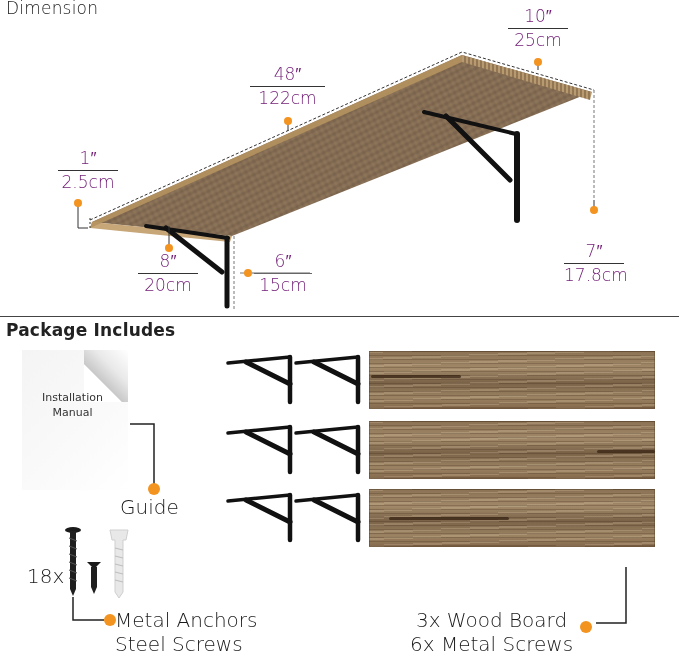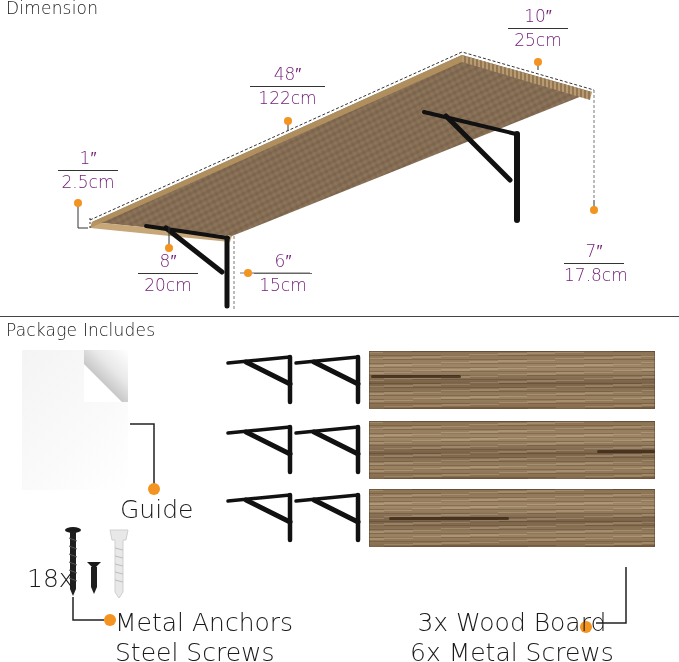--- a/index.html
+++ b/index.html
@@ -5,21 +5,21 @@
   html,body{margin:0;padding:0;background:#fff;}
   body{width:679px;height:662px;position:relative;overflow:hidden;font-family:"DejaVu Sans",sans-serif;color:#1a1a1a;}
   .abs{position:absolute;}
   .section-title{font-size:17px;font-weight:300;color:#222;letter-spacing:0.2px;}
   .dim{position:absolute;text-align:center;font-size:17px;font-weight:300;line-height:1;color:#701a75;}
   .dim .top{display:block;padding-bottom:3px;}
   .dim .rule{display:block;height:1px;background:#333;}
   .dim .bot{display:block;padding-top:3px;}
   .dot{position:absolute;width:8px;height:8px;border-radius:50%;background:#f39320;}
   .bigdot{position:absolute;width:12px;height:12px;border-radius:50%;background:#f39320;}
-  .label{position:absolute;font-size:25px;font-weight:300;color:#1a1a1a;line-height:1.2;}
+  .label{position:absolute;font-size:20px;font-weight:300;color:#1a1a1a;line-height:1.2;}
   .divider{position:absolute;left:0;top:316px;width:679px;height:1px;background:#444;}
   .board{position:absolute;left:369px;width:286px;height:58px;
     background:
       repeating-linear-gradient(180deg, rgba(60,40,20,0.25) 0 1px, transparent 1px 4px),
       repeating-linear-gradient(178deg, rgba(255,235,200,0.18) 0 2px, transparent 2px 7px),
       linear-gradient(180deg,#8b7254 0%,#a08868 30%,#7a6248 55%,#9a8262 80%,#85694c 100%);
     box-shadow: inset 0 0 0 1px rgba(70,50,30,0.35);}
   .board .streak{position:absolute;height:3px;background:rgba(50,30,15,0.7);border-radius:2px;}
   .manual{position:absolute;left:22px;top:350px;width:106px;height:140px;background:linear-gradient(135deg,#f4f4f4,#fafafa 60%,#fff);}
   .manual .curl{position:absolute;right:0;top:0;width:44px;height:52px;background:linear-gradient(225deg,#fff 0%,#e9e9e9 35%,#c8c8c8 60%,#fff 61%);}
@@ -114,24 +114,28 @@
   <span class="bot">15cm</span>
 </div>
 <div class="dim" style="left:564px;top:243px;width:60px;">
   <span class="top">7″</span>
   <span class="rule"></span>
   <span class="bot">17.8cm</span>
 </div>
 
 <div class="divider"></div>
 
-<div class="abs section-title" style="left:6px;top:320px;">Package Includes</div>
+<div class="abs section-title" style="left:6px;top:320px;font-weight:bold;">Package Includes</div>
 
 <div class="manual">
   <div class="curl"></div>
+  <div class="txt">
+    <div>Installation</div>
+    <div>Manual</div>
+  </div>
 </div>
 <svg class="abs" style="left:0;top:0;" width="679" height="662">
   <polyline points="130,424 154,424 154,484" fill="none" stroke="#222" stroke-width="1.5"></polyline>
   <polyline points="73,597 73,620 104,620" fill="none" stroke="#222" stroke-width="1.5"></polyline>
   <polyline points="596,623 626,623 626,567" fill="none" stroke="#222" stroke-width="1.5"></polyline>
 </svg>
 <div class="bigdot" style="left:148px;top:483px;"></div>
 <div class="label" style="left:120px;top:495px;">Guide</div>
 
 <svg class="abs" style="left:60px;top:526px;" width="80" height="78">

